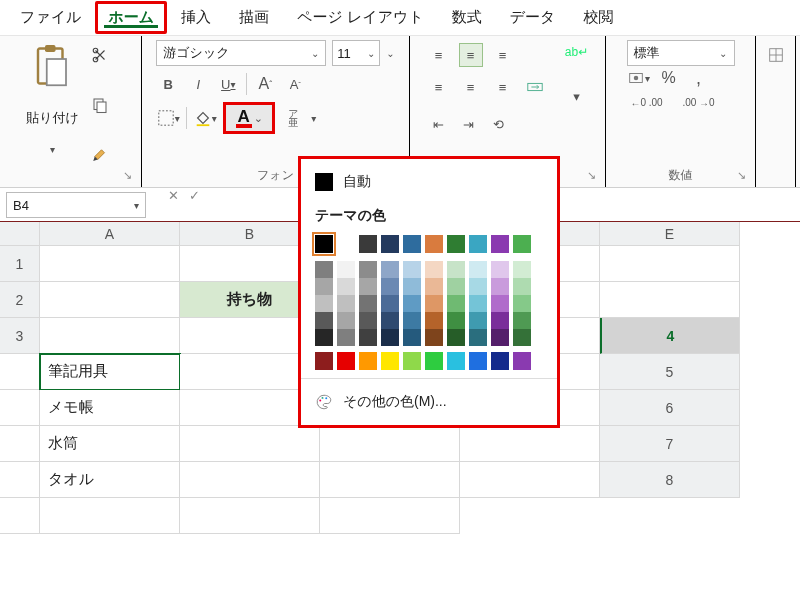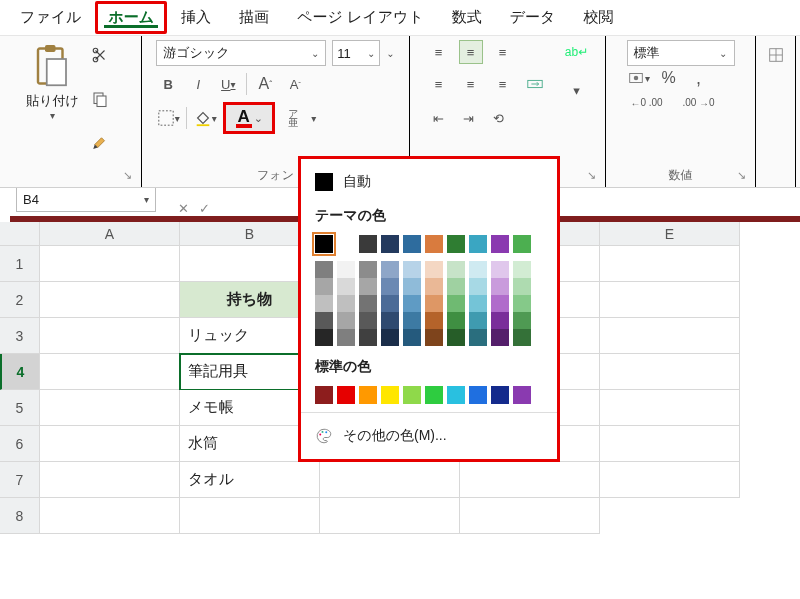--- a/index.html
+++ b/index.html
@@ -19,21 +19,21 @@
   .iconbtn.small { width:24px; height:24px; }
   .fontname { width:170px; height:26px; border:1px solid #bbb; background:#fff; font-size:13px; padding:2px 6px; display:flex; align-items:center; justify-content:space-between;}
   .fontsize { width:48px; height:26px; border:1px solid #bbb; background:#fff; font-size:13px; padding:2px 4px; display:flex; align-items:center; justify-content:space-between;}
   .row { display:flex; align-items:center; gap:6px; }
   .fontcolor { display:flex; align-items:center; border:3px solid #e60000; height:32px; width:52px; background:#e8e8e8; justify-content:center; gap:2px;}
   .fontcolor .A { font-size:17px; font-weight:bold; border-bottom:4px solid #e60000; line-height:14px; padding:1px 2px 0 2px; color:#111;}
   .fontcolor .chev { font-size:11px; color:#555;}
   .alignbtns { display:grid; grid-template-columns: repeat(4, 30px); grid-auto-rows:30px; gap:2px;}
   .alignbtns .iconbtn.active { border:1px solid #9ac28a; background:#e4efe0;}
   .numfmt { width:108px; height:26px; border:1px solid #bbb; background:#fff; padding:2px 6px; display:flex; align-items:center; justify-content:space-between;}
-  .namebox-row { display:flex; align-items:flex-end; height:34px; border-bottom:6px solid #7f1d1d; background:#fff;margin-left:10px;}
+  .namebox-row { display:flex; align-items:flex-start; height:34px; border-bottom:1px solid #7f1d1d; background:#fff;}
   .namebox { width:140px; height:26px; margin:4px 6px; border:1px solid #bbb; display:flex; align-items:center; padding:0 6px; justify-content:space-between;}
   .fxrow { display:flex; align-items:center; gap:10px; padding-left:16px; color:#888;}
   .grid { display:grid; grid-template-columns: 40px repeat(5, 140px); position:relative; }
   .gh, .rh, .cell { border:1px solid #d8d8d8; border-left:none; border-top:none; height:36px; display:flex; align-items:center; font-size:15px;}
   .gh { justify-content:center; background:#eef0f1; color:#555; font-size:14px;}
   .rh { justify-content:center; background:#eef0f1; color:#555; font-size:14px;}
   .corner { background:#eef0f1; border:1px solid #d8d8d8; border-left:none; border-top:none; height:24px;}
   .gh1 { height:24px;}
   .cell { padding:0 8px; background:#fff;}
   .cell.header { background:#d7e9d0; justify-content:center; font-weight:bold;}
@@ -45,22 +45,22 @@
   .swatchrow { display:flex; gap:4px; padding:2px 14px;}
   .swatch { width:18px; height:18px; }
   .swatch.sel { outline:2px solid #e08030; outline-offset:1px;}
   .tintcols { display:flex; gap:4px; padding:6px 14px 4px 14px;}
   .tintcol { display:flex; flex-direction:column; gap:0;}
   .tint { width:18px; height:17px;}
   .divider { height:1px; background:#ddd; margin:6px 0;}
   .chev-down { font-size:10px; color:#555;}
   svg.icon { width:18px; height:18px; }
   .clip-big { width:42px; height:52px; }
-  .clip-col { display:flex; flex-direction:column; align-items:center; gap:0;}
-  .sidecol { display:flex; flex-direction:column; gap:14px;}
+  .clip-col { display:flex; flex-direction:column; align-items:center; gap:17px;}
+  .sidecol { display:flex; flex-direction:column; gap:20px;}
 </style>
 </head>
 <body>
 
 <div class="tabbar">
   <div class="tab">ファイル</div>
   <div class="tab active redbox"><span>ホーム</span><span class="underline"></span></div>
   <div class="tab">挿入</div>
   <div class="tab">描画</div>
   <div class="tab">ページ レイアウト</div>
@@ -260,21 +260,20 @@
 
   <div class="rh">2</div>
     <div class="cell"></div>
     <div class="cell header">持ち物</div>
     <div class="cell header"></div>
     <div class="cell"></div>
     <div class="cell"></div>
 
   <div class="rh">3</div>
     <div class="cell"></div>
-    <div class="cell">リュック</div>
     <div class="cell"></div>
     <div class="cell"></div>
     <div class="cell"></div>
 
   <div class="rh sel">4</div>
     <div class="cell"></div>
     <div class="cell sel">筆記用具</div>
     <div class="cell"></div>
     <div class="cell"></div>
     <div class="cell"></div>
@@ -390,21 +389,20 @@
         <span class="tint" style="background: rgb(84, 31, 107);"></span>
       </div>
       <div class="tintcol">
         <span class="tint" style="background: rgb(210, 236, 211);"></span>
         <span class="tint" style="background: rgb(174, 219, 176);"></span>
         <span class="tint" style="background: rgb(133, 201, 137);"></span>
         <span class="tint" style="background: rgb(79, 154, 83);"></span>
         <span class="tint" style="background: rgb(52, 113, 56);"></span>
       </div>
     </div>
-  <div class="hdr">標準の色</div>
   <div class="swatchrow" id="standard-row">
       <span class="swatch" style="background: rgb(141, 29, 29);"></span>
       <span class="swatch" style="background: rgb(230, 0, 0);"></span>
       <span class="swatch" style="background: rgb(255, 153, 0);"></span>
       <span class="swatch" style="background: rgb(255, 230, 0);"></span>
       <span class="swatch" style="background: rgb(143, 217, 74);"></span>
       <span class="swatch" style="background: rgb(46, 204, 64);"></span>
       <span class="swatch" style="background: rgb(41, 192, 224);"></span>
       <span class="swatch" style="background: rgb(31, 111, 224);"></span>
       <span class="swatch" style="background: rgb(20, 42, 140);"></span>

